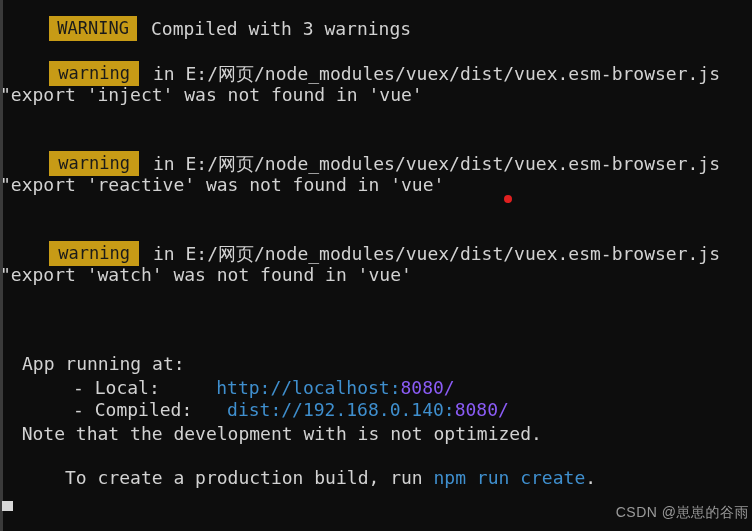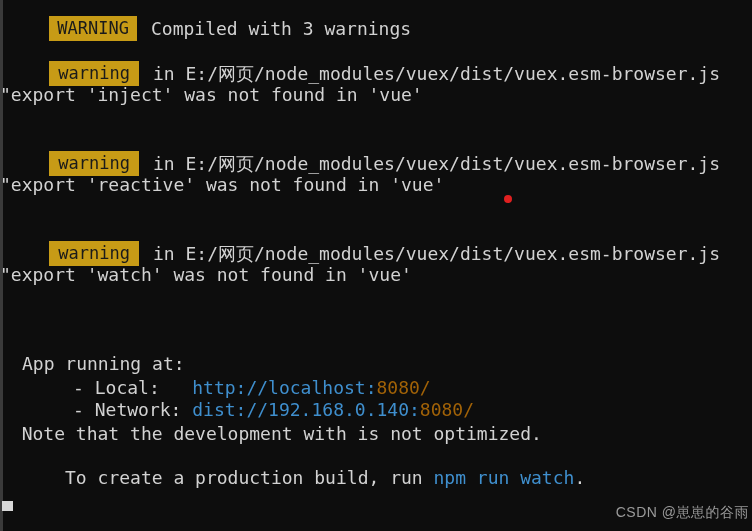--- a/index.html
+++ b/index.html
@@ -51,22 +51,22 @@
   }
   .badge-big {
     background: #c79b16;
     color: #1a1a1a;
     padding: 2px 8px 3px 8px;
     font-size: 17px;
   }
 
   .goldtext { color: #b58900; }
   .body { color: #d2d2d2; }
-  .url { color: #3f8fce; }
-  .port { color: #a16207; }
+  .url { color: #3f8fce; margin-left: 24px; }
+  .port { color: #8b5cf6; }
   .cmd { color: #3f8fce; }
 
   .after-badge {
     margin-left: 14px;
     color: #d2d2d2;
     vertical-align: middle;
   }
 
   
   #pointer-dot {
@@ -125,26 +125,26 @@
   </div>
   <div class="line body" style="top:264px; left:0px;">"export 'watch' was not found in 'vue'</div>
 
   <div class="line body" style="top:333px; left:22px;margin-top:20px;">App running at:</div>
 
   <div class="line" style="top:355px; left:8px;">
     <span class="body">  - Local:   </span><span class="url">http://localhost:</span><span class="port">8080/</span>
   </div>
 
   <div class="line" style="top:377px; left:8px;">
-    <span class="body">  - Network: </span><span class="url">dist://192.168.0.140:</span><span class="port">8080/</span>
+    <span class="body">  - Compiled: </span><span class="url">dist://192.168.0.140:</span><span class="port">8080/</span>
   </div>
 
   <div class="line body" style="top:423px; left:0px;">  Note that the development with is not optimized.</div>
   <div class="line" style="top:445px; left:0px;">
-    <span class="body">  To create a production build, run </span><span class="cmd">npm run watch</span><span class="body">.</span>
+    <span class="body">  To create a production build, run </span><span class="cmd">npm run create</span><span class="body">.</span>
   </div>
 
   <div id="pointer-dot" style="left:504px; top:195px;"></div>
 
   <div id="block-cursor" style="left:2px; top:501px;"></div>
 
   <div id="watermark">CSDN @崽崽的谷雨</div>
 
 </div>
 

